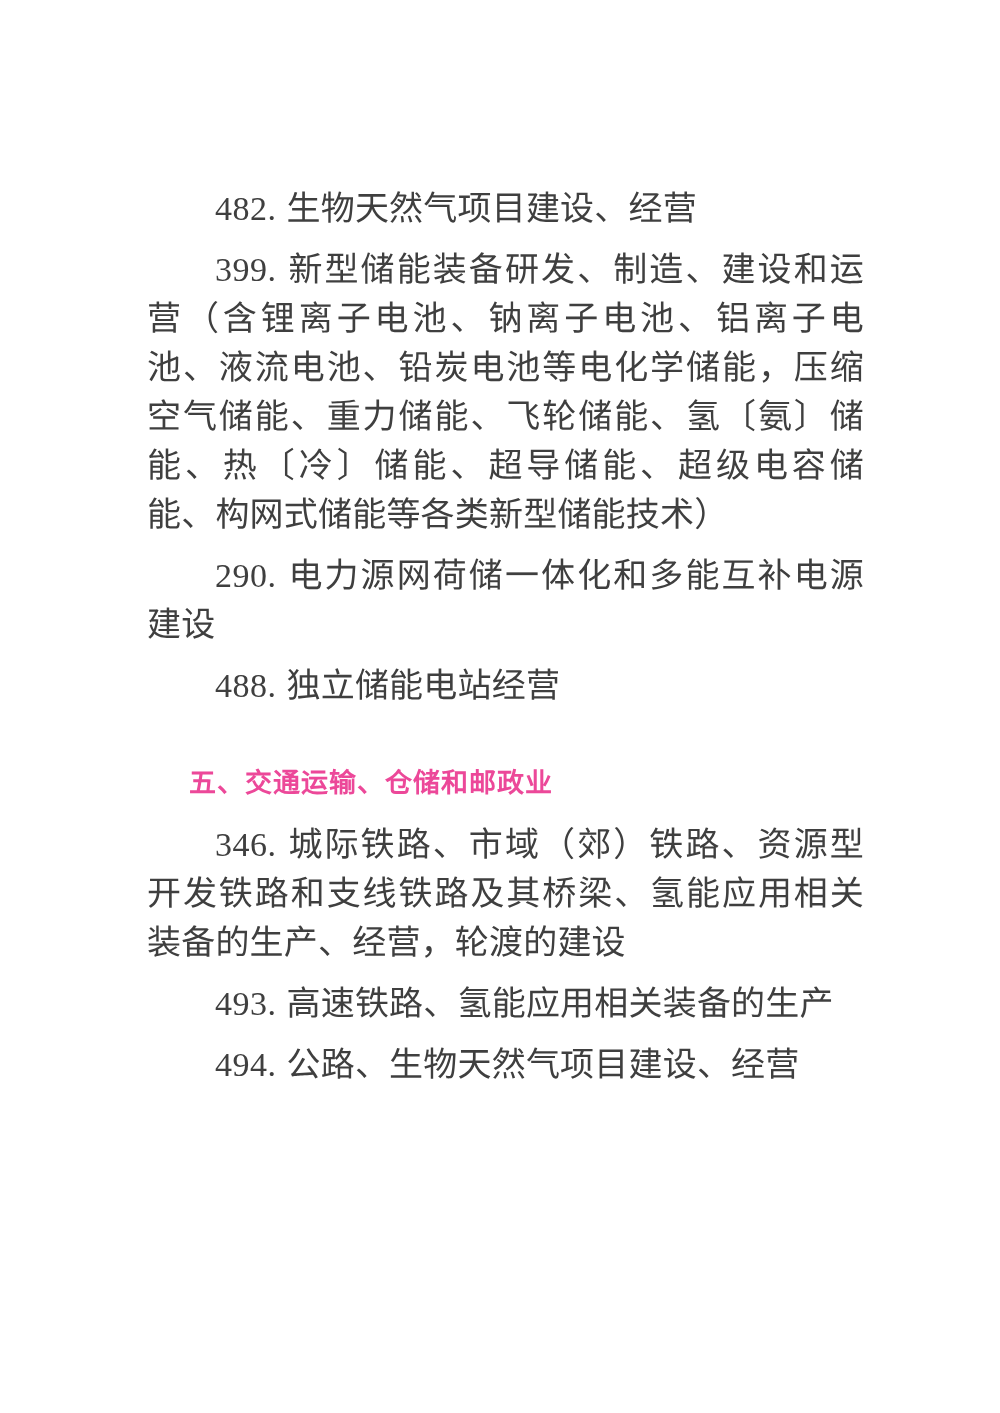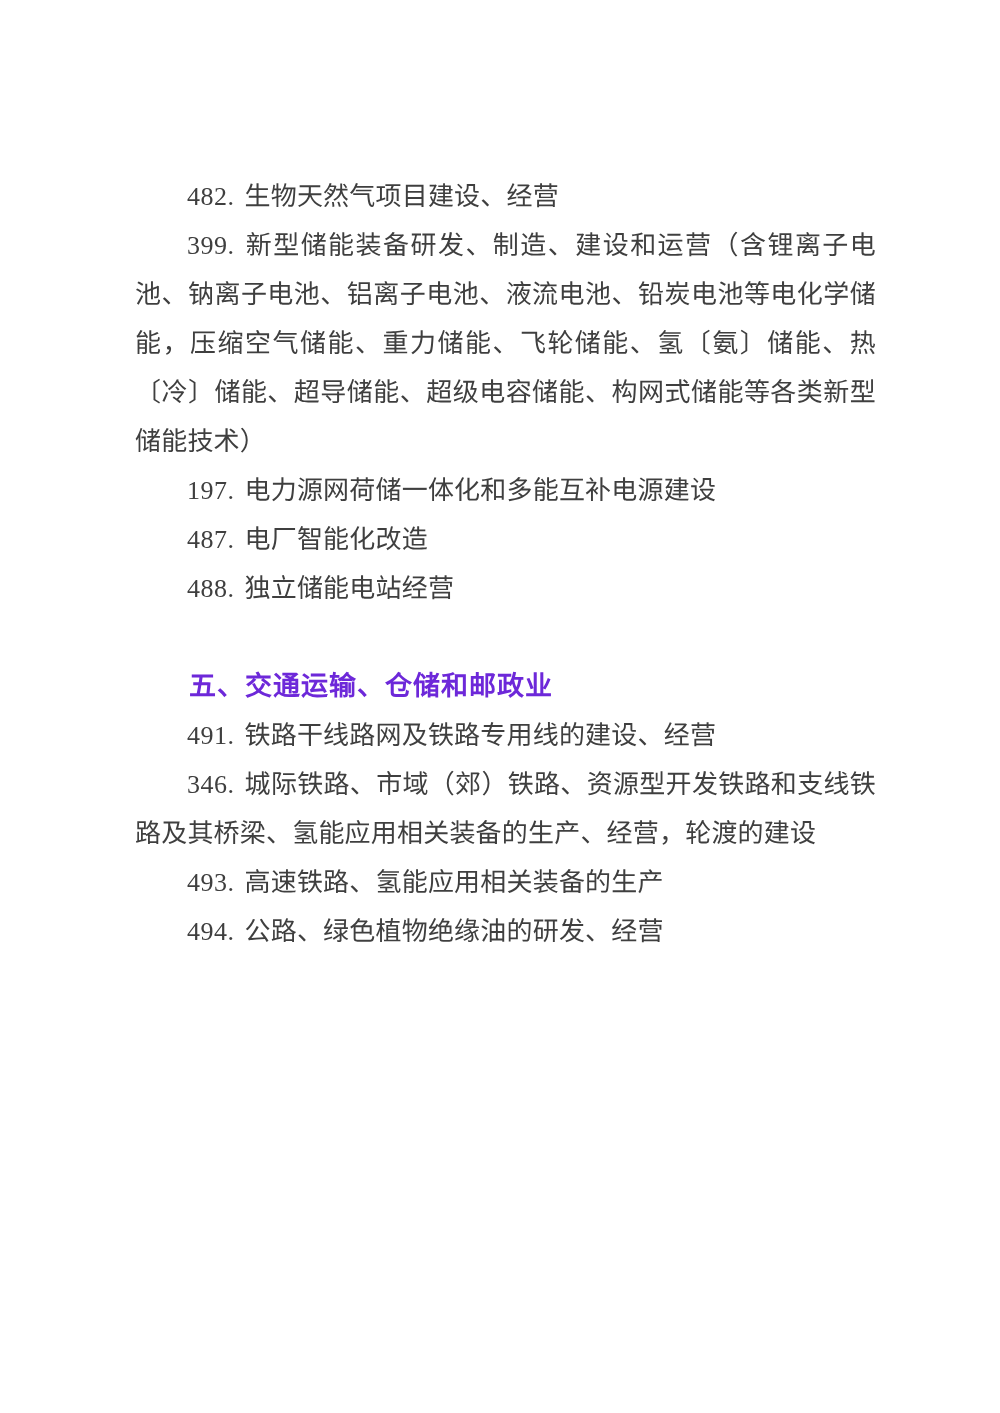--- a/index.html
+++ b/index.html
@@ -10,67 +10,65 @@
   .page {
     position: relative;
     width: 1000px;
     height: 1413px;
     background: #ffffff;
     box-sizing: border-box;
     padding: 172px 124px 0 135px;
     overflow: hidden;
   }
   .item {
-    margin: 0;
+    margin: 12px;
     font-family: "Liberation Serif", "DejaVu Serif", serif;
-    font-size: 26px;
+    font-size: 34px;
     line-height: 49px;
     color: #3f3f3f;
     text-align: justify;
     text-justify: inter-character;
     text-indent: 2em;
     letter-spacing: 0.2px;
   }
   .item .num {
     margin-right: 10px;
     letter-spacing: 0.5px;
   }
   .section-heading {
     margin: 49px 0 0 0;
     font-family: "Liberation Sans", "DejaVu Sans", sans-serif;
     font-weight: 700;
     font-size: 27px;
     line-height: 49px;
-    color: #6d28d9;
+    color: #ec4899;
     text-indent: 2em;
     letter-spacing: 1px;
   }
 </style>
 </head>
 <body>
 
 <div class="page">
 
   <p class="item"><span class="num">482.</span><span class="txt">生物天然气项目建设、经营</span></p>
 
 
   <p class="item"><span class="num">399.</span><span class="txt">新型储能装备研发、制造、建设和运营（含锂离子电池、钠离子电池、铝离子电池、液流电池、铅炭电池等电化学储能，压缩空气储能、重力储能、飞轮储能、氢〔氨〕储能、热〔冷〕储能、超导储能、超级电容储能、构网式储能等各类新型储能技术）</span></p>
 
-  <p class="item"><span class="num">197.</span><span class="txt">电力源网荷储一体化和多能互补电源建设</span></p>
+  <p class="item"><span class="num">290.</span><span class="txt">电力源网荷储一体化和多能互补电源建设</span></p>
 
 
-  <p class="item"><span class="num">487.</span><span class="txt">电厂智能化改造</span></p>
 
   <p class="item"><span class="num">488.</span><span class="txt">独立储能电站经营</span></p>
 
 
 
   <h2 class="section-heading">五、交通运输、仓储和邮政业</h2>
 
-  <p class="item"><span class="num">491.</span><span class="txt">铁路干线路网及铁路专用线的建设、经营</span></p>
 
   <p class="item"><span class="num">346.</span><span class="txt">城际铁路、市域（郊）铁路、资源型开发铁路和支线铁路及其桥梁、氢能应用相关装备的生产、经营，轮渡的建设</span></p>
 
   <p class="item"><span class="num">493.</span><span class="txt">高速铁路、氢能应用相关装备的生产</span></p>
 
-  <p class="item"><span class="num">494.</span><span class="txt">公路、绿色植物绝缘油的研发、经营</span></p>
+  <p class="item"><span class="num">494.</span><span class="txt">公路、生物天然气项目建设、经营</span></p>
 
 </div>
 
 </body></html>

